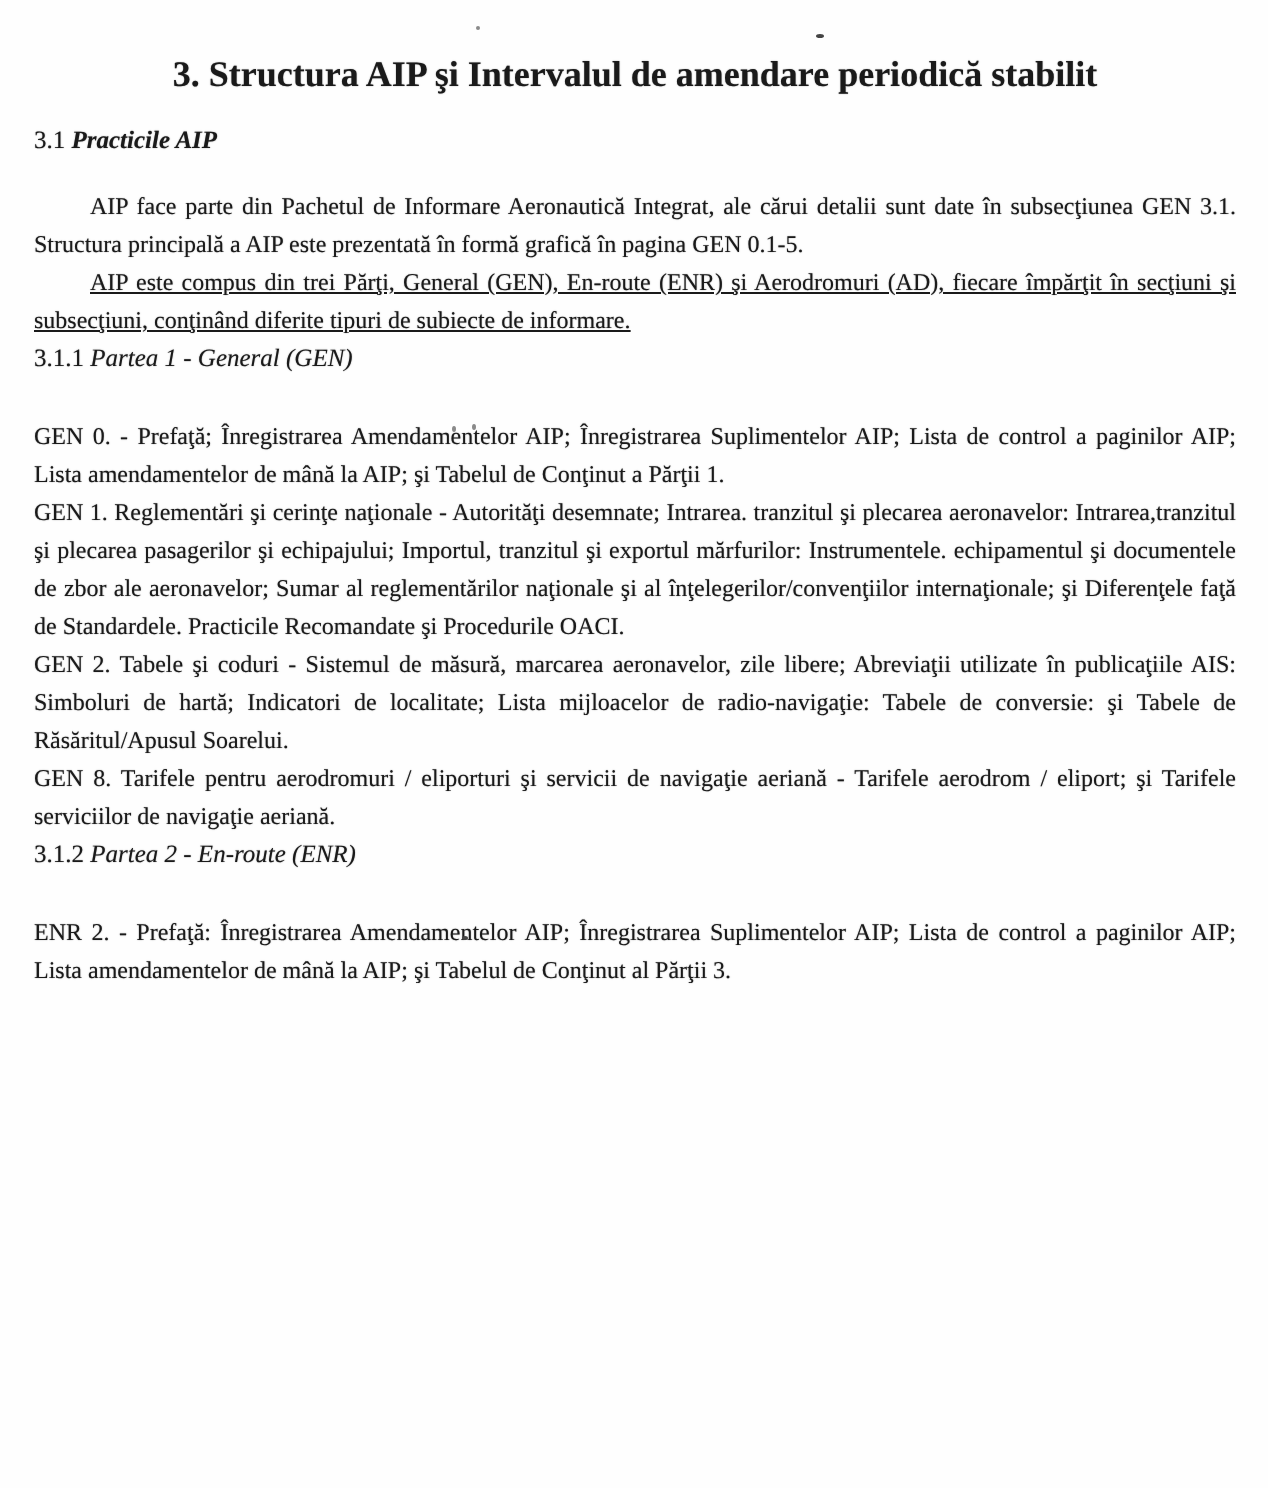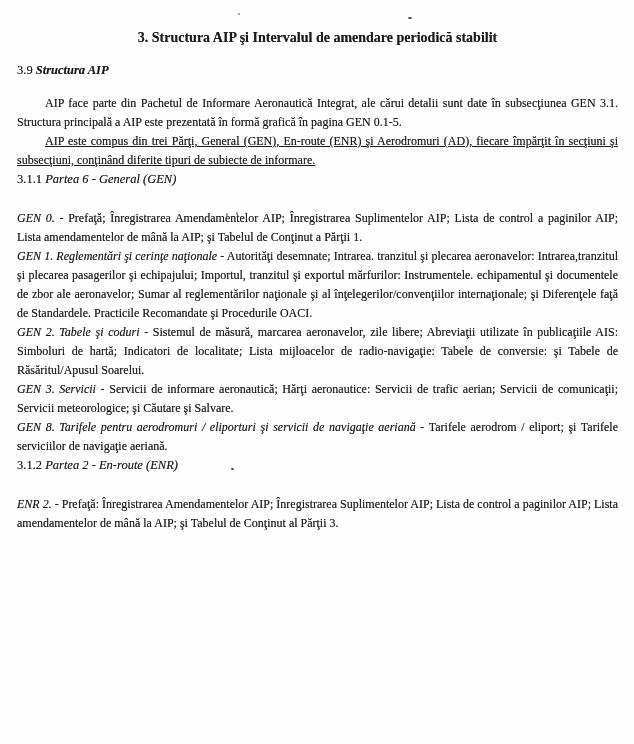--- a/index.html
+++ b/index.html
@@ -19,35 +19,35 @@
     line-height: 19px;
     color: #1a1a1a;
     text-shadow: 0 0 0.6px rgba(20,20,20,0.55);
   }
   .content {
     padding: 28px 16px 0 17px;
   }
   .doc-title {
     text-align: center;
     font-weight: bold;
-    font-size: 14px;
+    font-size: 18px;
     margin: 0 0 14px 0;
   }
   .heading {
     font-size: 12.5px;
     margin: 0;
   }
   .heading .h-label { font-style: italic; }
   .heading.bold-label .h-label { font-weight: bold; }
   p.para {
     margin: 0;
     text-align: justify;
   }
   p.indent { text-indent: 28px; }
-  .lead { font-style: italic; }
+  .lead { }
   
   .mb11 { margin-bottom: 11px; }
   .mb14 { margin-bottom: 14px; }
   .mb15 { margin-bottom: 15px; }
   .mb16 { margin-bottom: 16px; text-decoration: underline; }
   .mb18 { margin-bottom: 18px; }
   .mb19 { margin-bottom: 19px; }
   .mb20 { margin-bottom: 20px; }
   .mb21 { margin-bottom: 21px; }
   
@@ -60,49 +60,46 @@
 </style>
 </head>
 <body>
 
 <div class="page">
   <div class="content">
 
     <div class="doc-title">3. Structura AIP şi Intervalul de amendare periodică stabilit</div>
 
     <div class="heading bold-label mb14">
-      <span class="h-number">3.9</span>
-      <span class="h-label">Structura AIP</span>
+      <span class="h-number">3.1</span>
+      <span class="h-label">Practicile AIP</span>
     </div>
 
     <p class="para indent mb11">AIP face parte din Pachetul de Informare Aeronautică Integrat, ale cărui detalii sunt date în subsecţiunea GEN 3.1. Structura principală a AIP este prezentată în formă grafică în pagina GEN 0.1-5.</p>
 
     <p class="para indent mb16">AIP este compus din trei Părţi, General (GEN), En-route (ENR) şi Aerodromuri (AD), fiecare împărţit în secţiuni şi subsecţiuni, conţinând diferite tipuri de subiecte de informare.</p>
 
     <div class="heading mb20">
       <span class="h-number">3.1.1</span>
-      <span class="h-label">Partea 6 - General (GEN)</span>
+      <span class="h-label">Partea 1 - General (GEN)</span>
     </div>
 
 
     <p class="para mb21">
       <span class="lead">GEN 0.</span><span> - Prefaţă; Înregistrarea Amendamentelor AIP; Înregistrarea Suplimentelor AIP; Lista de control a paginilor AIP; Lista amendamentelor de mână la AIP; şi Tabelul de Conţinut a Părţii 1.</span>
     </p>
 
     <p class="para mb18">
       <span class="lead">GEN 1. Reglementări şi cerinţe naţionale</span><span> - Autorităţi desemnate; Intrarea. tranzitul şi plecarea aeronavelor: Intrarea,tranzitul şi plecarea pasagerilor şi echipajului; Importul, tranzitul şi exportul mărfurilor: Instrumentele. echipamentul şi documentele de zbor ale aeronavelor; Sumar al reglementărilor naţionale şi al înţelegerilor/convenţiilor internaţionale; şi Diferenţele faţă de Standardele. Practicile Recomandate şi Procedurile OACI.</span>
     </p>
 
     <p class="para mb14">
       <span class="lead">GEN 2. Tabele şi coduri</span><span> - Sistemul de măsură, marcarea aeronavelor, zile libere; Abreviaţii utilizate în publicaţiile AIS: Simboluri de hartă; Indicatori de localitate; Lista mijloacelor de radio-navigaţie: Tabele de conversie: şi Tabele de Răsăritul/Apusul Soarelui.</span>
     </p>
 
-    <p class="para mb19">
-      <span class="lead">GEN 3. Servicii</span><span> - Servicii de informare aeronautică; Hărţi aeronautice: Servicii de trafic aerian; Servicii de comunicaţii; Servicii meteorologice; şi Căutare şi Salvare.</span>
-    </p>
 
     <p class="para mb20">
       <span class="lead">GEN 8. Tarifele pentru aerodromuri / eliporturi şi servicii de navigaţie aeriană</span><span> -  Tarifele aerodrom / eliport; şi Tarifele serviciilor de navigaţie aeriană.</span>
     </p>
 
     <div class="heading mb20">
       <span class="h-number">3.1.2</span>
       <span class="h-label">Partea 2 - En-route (ENR)</span>
     </div>
 

